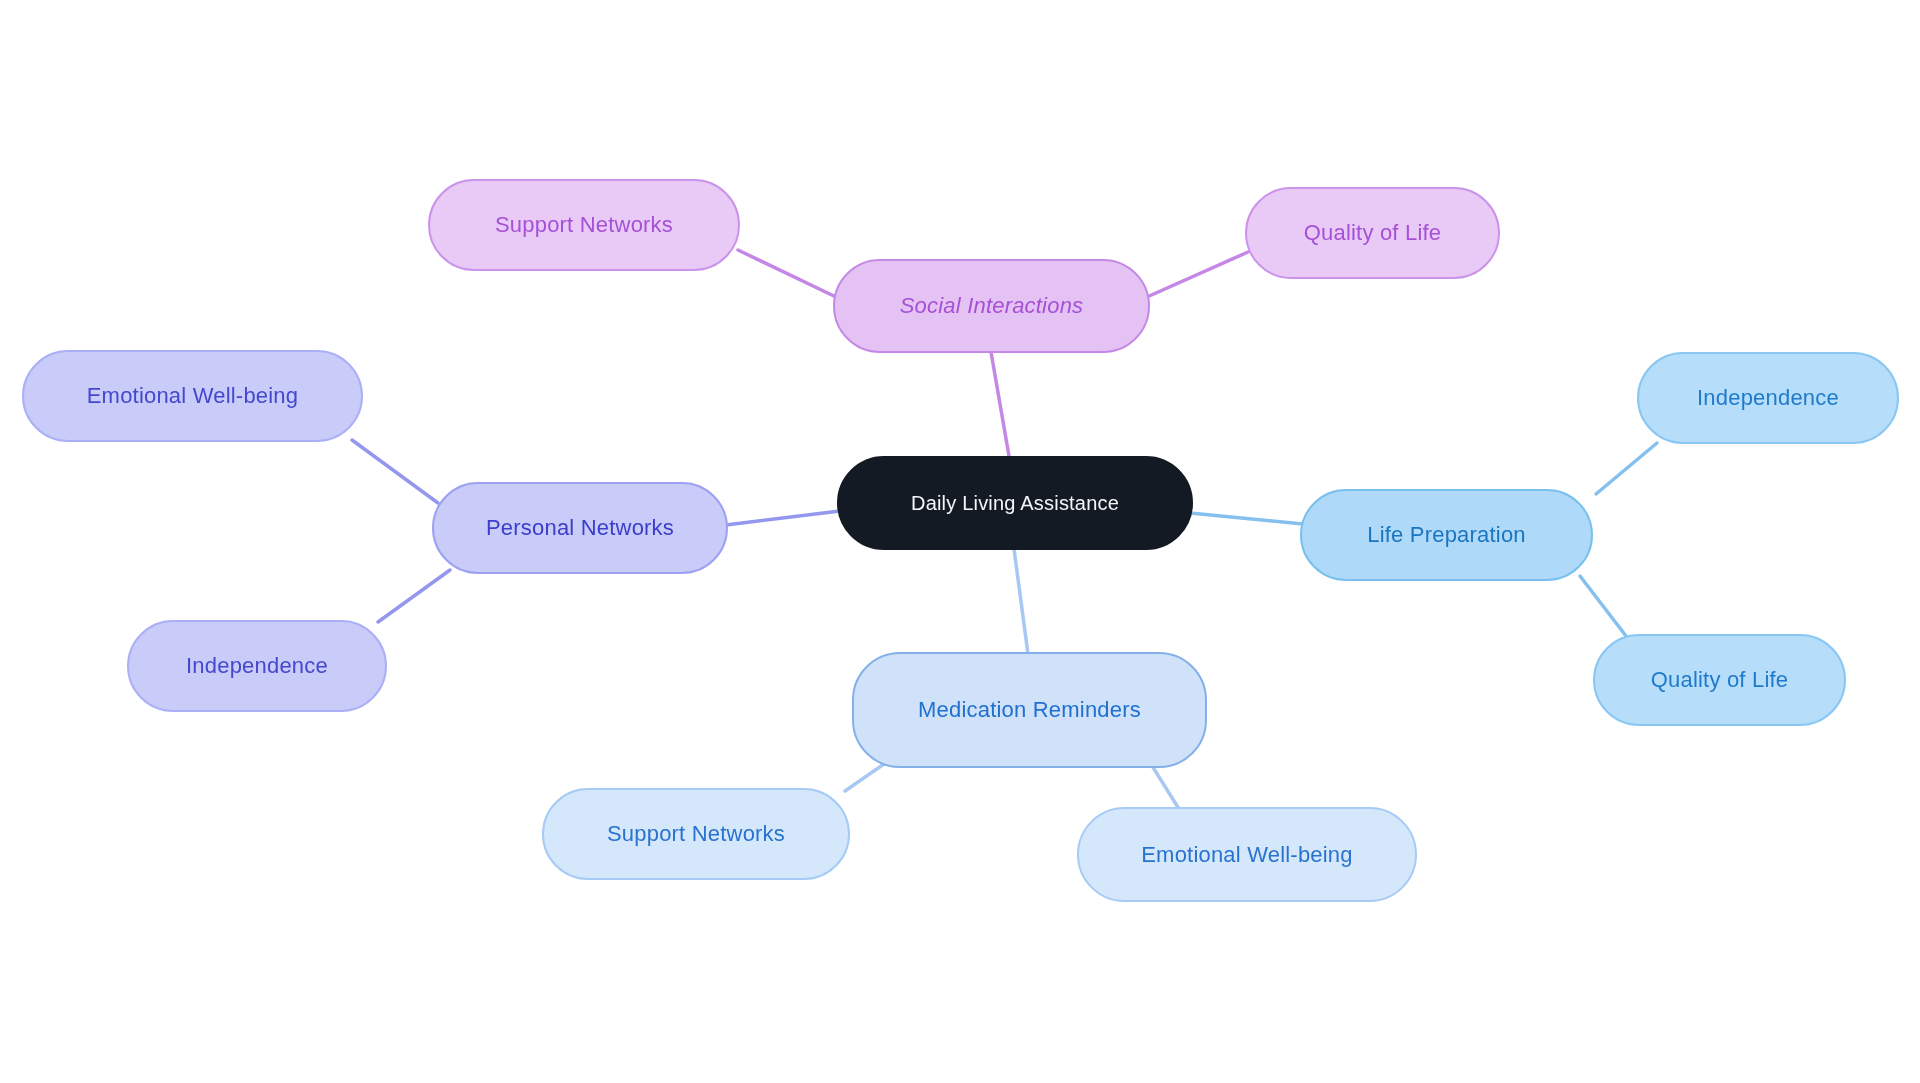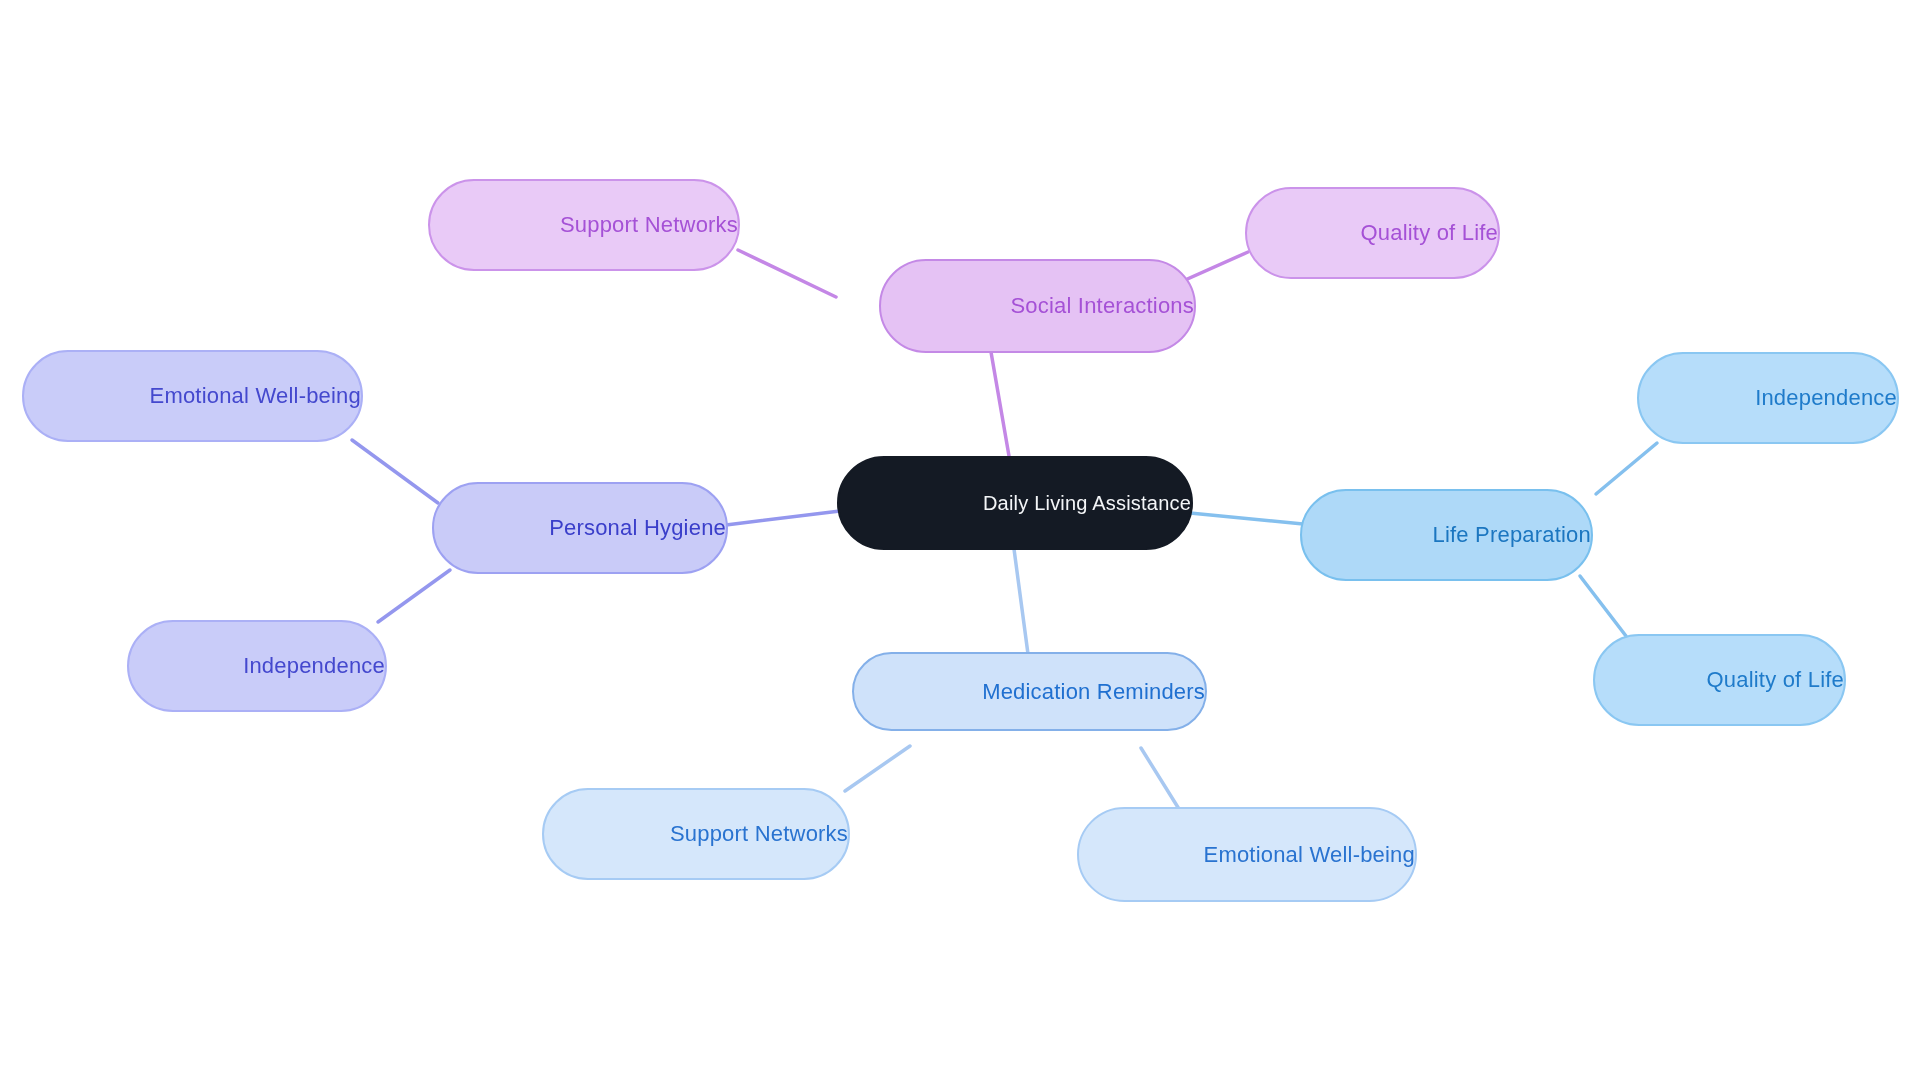--- a/index.html
+++ b/index.html
@@ -21,21 +21,21 @@
     top: 0;
     width: 1920px;
     height: 1083px;
     z-index: 1;
   }
   .node {
     position: absolute;
     z-index: 2;
     display: flex;
     align-items: center;
-    justify-content: flex-end;
+    justify-content: center;
     box-sizing: border-box;
     border-radius: 48px;
     border: 2px solid var(--border, #ccc);
     background: var(--fill, #eee);
     color: var(--text, #333);
     font-size: 22px;
     letter-spacing: 0.2px;
     cursor: pointer;
     user-select: none;
   }
@@ -64,51 +64,51 @@
     <line x1="1580" y1="576" x2="1626" y2="636" stroke-width="3.5" stroke-linecap="round" stroke="#85c0ee"></line>
     <line x1="1014" y1="549" x2="1028" y2="654" stroke-width="3.5" stroke-linecap="round" stroke="#a8c8f1"></line>
     <line x1="910" y1="746" x2="845" y2="791" stroke-width="3.5" stroke-linecap="round" stroke="#a8c8f1"></line>
     <line x1="1141" y1="748" x2="1179" y2="809" stroke-width="3.5" stroke-linecap="round" stroke="#a8c8f1"></line>
   </svg>
 
   <div class="node center" style="left: 837px; top: 456px; width: 356px; height: 94px; --fill: #141a24; --border: #141a24; --text: #f4f6f8;">
     <span class="node-label">Daily Living Assistance</span>
   </div>
 
-  <div class="node" style="left: 879px; top: 259px; width: 317px; height: 94px; --fill: #e5c2f4; --border: #c489e6; --text: #a551d6;">
+  <div class="node" style="left: 833px; top: 259px; width: 317px; height: 94px; font-style: italic; --fill: #e5c2f4; --border: #c489e6; --text: #a551d6;">
     <span class="node-label">Social Interactions</span>
   </div>
   <div class="node" style="left: 428px; top: 179px; width: 312px; height: 92px; --fill: #e9caf7; --border: #cb93ea; --text: #a551d6;">
     <span class="node-label">Support Networks</span>
   </div>
   <div class="node" style="left: 1245px; top: 187px; width: 255px; height: 92px; --fill: #e9caf7; --border: #cb93ea; --text: #a551d6;">
     <span class="node-label">Quality of Life</span>
   </div>
 
   <div class="node" style="left: 432px; top: 482px; width: 296px; height: 92px; --fill: #c9cbf8; --border: #9da1f2; --text: #3a3eca;">
-    <span class="node-label">Personal Hygiene</span>
+    <span class="node-label">Personal Networks</span>
   </div>
   <div class="node" style="left: 22px; top: 350px; width: 341px; height: 92px; --fill: #c9ccf9; --border: #abb0f6; --text: #4448ce;">
     <span class="node-label">Emotional Well-being</span>
   </div>
   <div class="node" style="left: 127px; top: 620px; width: 260px; height: 92px; --fill: #c9ccf9; --border: #abb0f6; --text: #4448ce;">
     <span class="node-label">Independence</span>
   </div>
 
   <div class="node" style="left: 1300px; top: 489px; width: 293px; height: 92px; --fill: #aed9f8; --border: #79c0ee; --text: #1b76c0;">
     <span class="node-label">Life Preparation</span>
   </div>
   <div class="node" style="left: 1637px; top: 352px; width: 262px; height: 92px; --fill: #b6ddfa; --border: #8ac7f2; --text: #1f7bca;">
     <span class="node-label">Independence</span>
   </div>
   <div class="node" style="left: 1593px; top: 634px; width: 253px; height: 92px; --fill: #b6ddfa; --border: #8ac7f2; --text: #1f7bca;">
     <span class="node-label">Quality of Life</span>
   </div>
 
-  <div class="node" style="left: 852px; top: 652px; width: 355px; height: 79px; --fill: #cfe2fa; --border: #84b0e9; --text: #2070d0;">
+  <div class="node" style="left: 852px; top: 652px; width: 355px; height: 116px; --fill: #cfe2fa; --border: #84b0e9; --text: #2070d0;">
     <span class="node-label">Medication Reminders</span>
   </div>
   <div class="node" style="left: 542px; top: 788px; width: 308px; height: 92px; --fill: #d5e7fb; --border: #a6cbf4; --text: #2973d0;">
     <span class="node-label">Support Networks</span>
   </div>
   <div class="node" style="left: 1077px; top: 807px; width: 340px; height: 95px; --fill: #d5e7fb; --border: #a6cbf4; --text: #2973d0;">
     <span class="node-label">Emotional Well-being</span>
   </div>
 
 </div>

